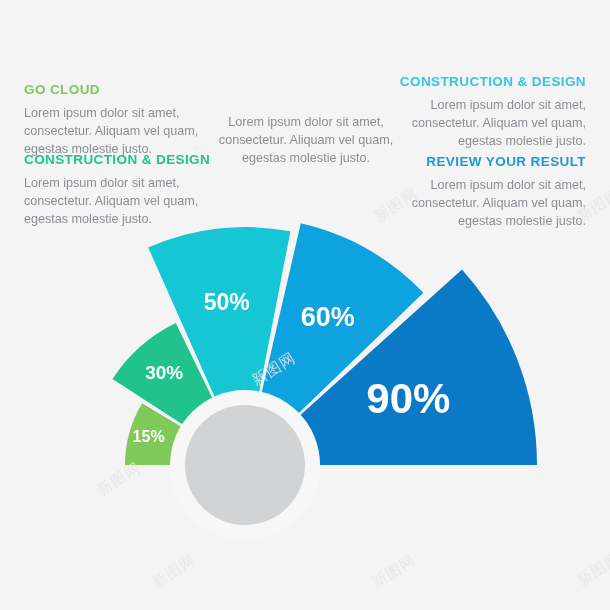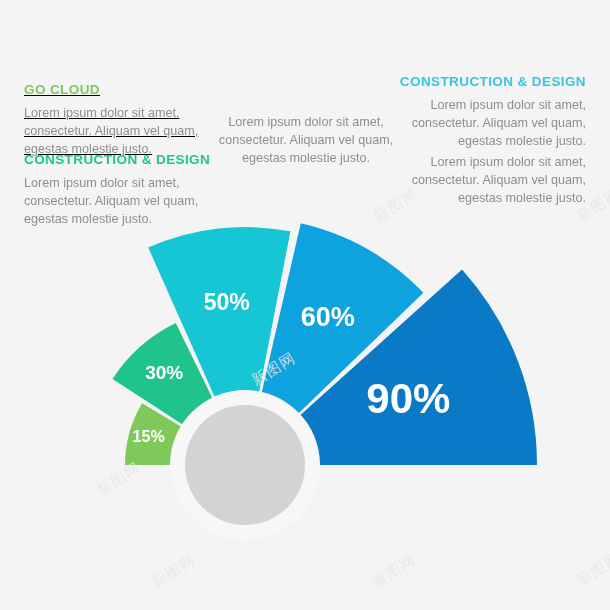--- a/index.html
+++ b/index.html
@@ -60,21 +60,21 @@
     margin: 0;
     font-size: 12.6px;
     line-height: 1.42;
     color: #8a8f94;
   }
 
   .blk-left  { text-align: left; width: 200px; left: 24px; }
   .blk-center{ text-align: center; width: 210px; left: 201px; }
   .blk-right { text-align: right; width: 200px; left: 386px; }
 
-  #block-go-cloud      { top: 82px; text-decoration: underline; }
+  #block-go-cloud      { top: 82px; }
   #block-construction-left { top: 152px; }
   #block-launch        { top: 114px; }
   #block-construction-right{ top: 74px; }
   #block-review        { top: 154px; }
 
   
   #chart-wrap {
     position: absolute;
     left: 0;
     top: 0;
@@ -132,20 +132,21 @@
   <div class="block blk-center" id="block-launch">
     <p>Lorem ipsum dolor sit amet, consectetur. Aliquam vel quam, egestas molestie justo.</p>
   </div>
 
   <div class="block blk-right" id="block-construction-right">
     <h3 style="color: rgb(53, 198, 224);">CONSTRUCTION &amp; DESIGN</h3>
     <p>Lorem ipsum dolor sit amet, consectetur. Aliquam vel quam, egestas molestie justo.</p>
   </div>
 
   <div class="block blk-right" id="block-review">
+    <h3 style="color: rgb(31, 154, 216);">REVIEW YOUR RESULT</h3>
     <p>Lorem ipsum dolor sit amet, consectetur. Aliquam vel quam, egestas molestie justo.</p>
   </div>
 
   <div class="wm-layer" id="wm-layer">
       <div class="wm" style="left: 150px; top: 562px; color: rgb(230, 230, 230);">新图网</div>
       <div class="wm" style="left: 370px; top: 562px; color: rgb(230, 230, 230);">新图网</div>
       <div class="wm" style="left: 575px; top: 560px; color: rgb(230, 230, 230);">新图网</div>
       <div class="wm" style="left: 372px; top: 196px; color: rgb(230, 230, 230);">新图网</div>
       <div class="wm" style="left: 575px; top: 196px; color: rgb(230, 230, 230);">新图网</div>
       <div class="wm" style="left: 250px; top: 360px; color: rgb(230, 230, 230);">新图网</div>

